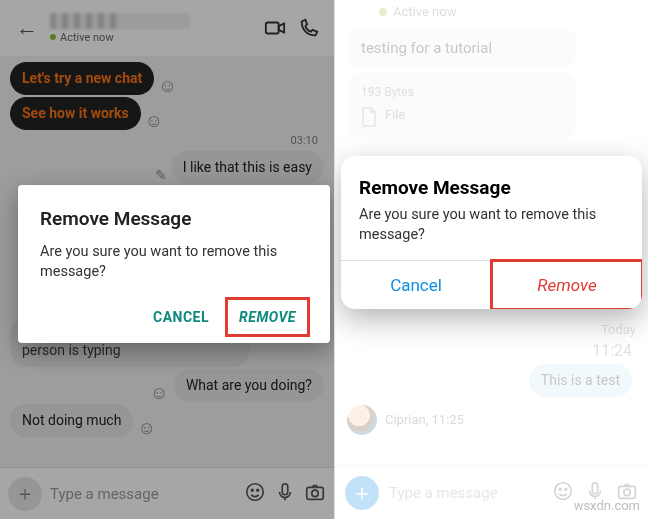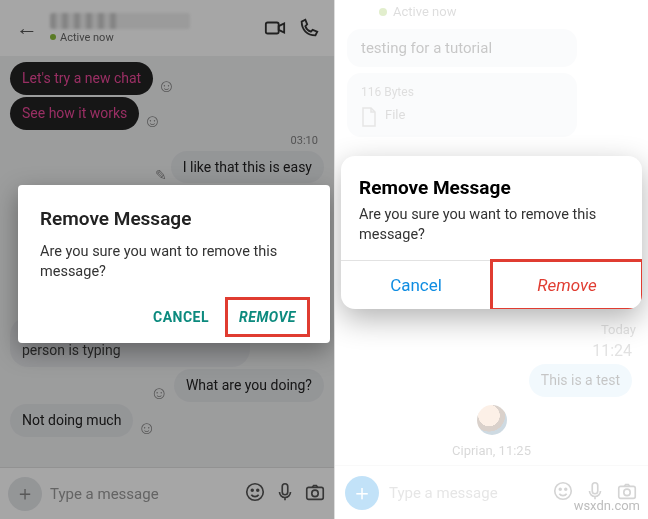--- a/index.html
+++ b/index.html
@@ -17,21 +17,21 @@
   .l-active { display:flex; align-items:center; font-size:11px; color:#666; margin-top:2px;}
   .l-active-dot { width:6px; height:6px; background:#8bbd3a; border-radius:50%; margin-right:4px; }
   .hdr-icon { width:34px; height:34px; display:flex; align-items:center; justify-content:center; }
   .hdr-icon svg { width:22px; height:22px; stroke:#333; stroke-width:2; fill:none; }
   
   .l-thread { padding: 4px 10px; }
   .row { display:flex; margin:2px 0; align-items:flex-end; }
   .row.recv { justify-content:flex-start; }
   .row.sent { justify-content:flex-end; }
   .bubble { max-width: 240px; padding:8px 12px; border-radius:18px; font-size:14px; line-height:1.2; }
-  .b-dark { background:#222; color:#ec4899; }
+  .b-dark { background:#222; color:#f97316;font-weight:bold; }
   .b-light { background:#e4e6e9; color:#222; }
   .react { width:20px; height:20px; color:#888; font-size:18px; margin:0 4px; }
   .ts { font-size:11px; color:#808080; text-align:right; padding:2px 6px; }
   .pencil { color:#888; font-size:14px; margin-right:4px; }
   
   .l-dialog { position:absolute; left:18px; right:4px; top:185px; background:#fff; border-radius:4px; box-shadow:0 8px 24px rgba(0,0,0,.35); padding:22px 22px 8px; z-index:5; }
   .dlg-title-a { font-size:19px; font-weight:600; color:#222; margin-bottom:12px; }
   .dlg-body-a { font-size:14.5px; color:#333; line-height:1.35; margin-bottom:18px; }
   .dlg-actions-a { display:flex; justify-content:flex-end; gap:6px; }
   .btn-a { background:none; border:none; font-size:14px; font-weight:700; letter-spacing:.5px; color:#0c8a7e; padding:10px 12px; }
@@ -46,21 +46,21 @@
   .r-top-active { display:flex; align-items:center; font-size:13px; color:#7a7a7a; padding:4px 0 6px 44px; }
   .r-top-dot { width:8px; height:8px; border-radius:50%; background:#8bbd3a; margin-right:6px; }
   .r-thread { padding:0 12px; }
   .r-card { background:#eceef1; border-radius:14px; padding:10px 14px; margin:4px 0 6px; max-width:230px; font-size:15px; color:#222; }
   .r-card.file .fname { font-weight:600; }
   .r-card.file .fsize { font-size:12px; color:#7d7d7d; margin-top:2px; }
   .r-file-row { display:flex; align-items:flex-start; gap:8px; margin-top:8px; font-size:13px; color:#777; }
   .r-date { text-align:right; font-size:13px; color:#8a8a8a; margin:10px 0 4px; }
   .r-ts { font-size:16px; color:#8a8a8a; text-align:right; padding:0 4px 2px; }
   .b-blue { background:#cbe6f6; color:#1a1a1a; }
-  .r-sender { display:flex; align-items:center; gap:8px; padding:6px 12px;flex-direction:column; }
+  .r-sender { display:flex; align-items:center; gap:8px; padding:6px 12px; }
   .avatar { width:30px; height:30px; border-radius:50%; background:radial-gradient(circle at 40% 35%, #f2c29e 0 40%, #6b4a32 41% 60%, #3d6b8c 61% 100%); }
   .r-sender-name { font-size:13px; color:#666; }
   .missed { text-align:center; font-size:13px; color:#999; margin:4px 0; text-decoration:line-through rgba(0,0,0,0);} 
   
   .r-dialog { position:absolute; left:6px; right:6px; top:156px; background:#fff; border-radius:14px; box-shadow:0 10px 30px rgba(0,0,0,.3); overflow:hidden; z-index:5; }
   .r-dlg-top { padding:20px 18px 16px; }
   .dlg-title-i { font-size:19px; font-weight:700; margin-bottom:6px; }
   .dlg-body-i { font-size:14.5px; color:#333; line-height:1.35; }
   .r-dlg-actions { display:flex; border-top:1px solid #e2e2e2; }
   .btn-i { flex:1; background:none; border:none; padding:14px 0; font-size:17px; }
@@ -162,21 +162,21 @@
 <div class="pane right">
   <div class="r-top-active">
     <span class="r-top-dot"></span>
     <span>Active now</span>
   </div>
   <div class="r-thread">
     <div class="r-card">
       <span>testing for a tutorial</span>
     </div>
     <div class="r-card file">
-      <div class="fsize">116 Bytes</div>
+      <div class="fsize">193 Bytes</div>
       <div class="r-file-row">
         <svg width="16" height="20" viewBox="0 0 16 20">
             <path d="M2 1h8l4 4v14H2z" fill="none" stroke="#999" stroke-width="1.5"></path>
             <path d="M10 1v4h4" fill="none" stroke="#999" stroke-width="1.5"></path>
           </svg>
         <span>File</span>
       </div>
     </div>
     <div style="height:150px"></div>
     <div class="missed">Missed call</div>

